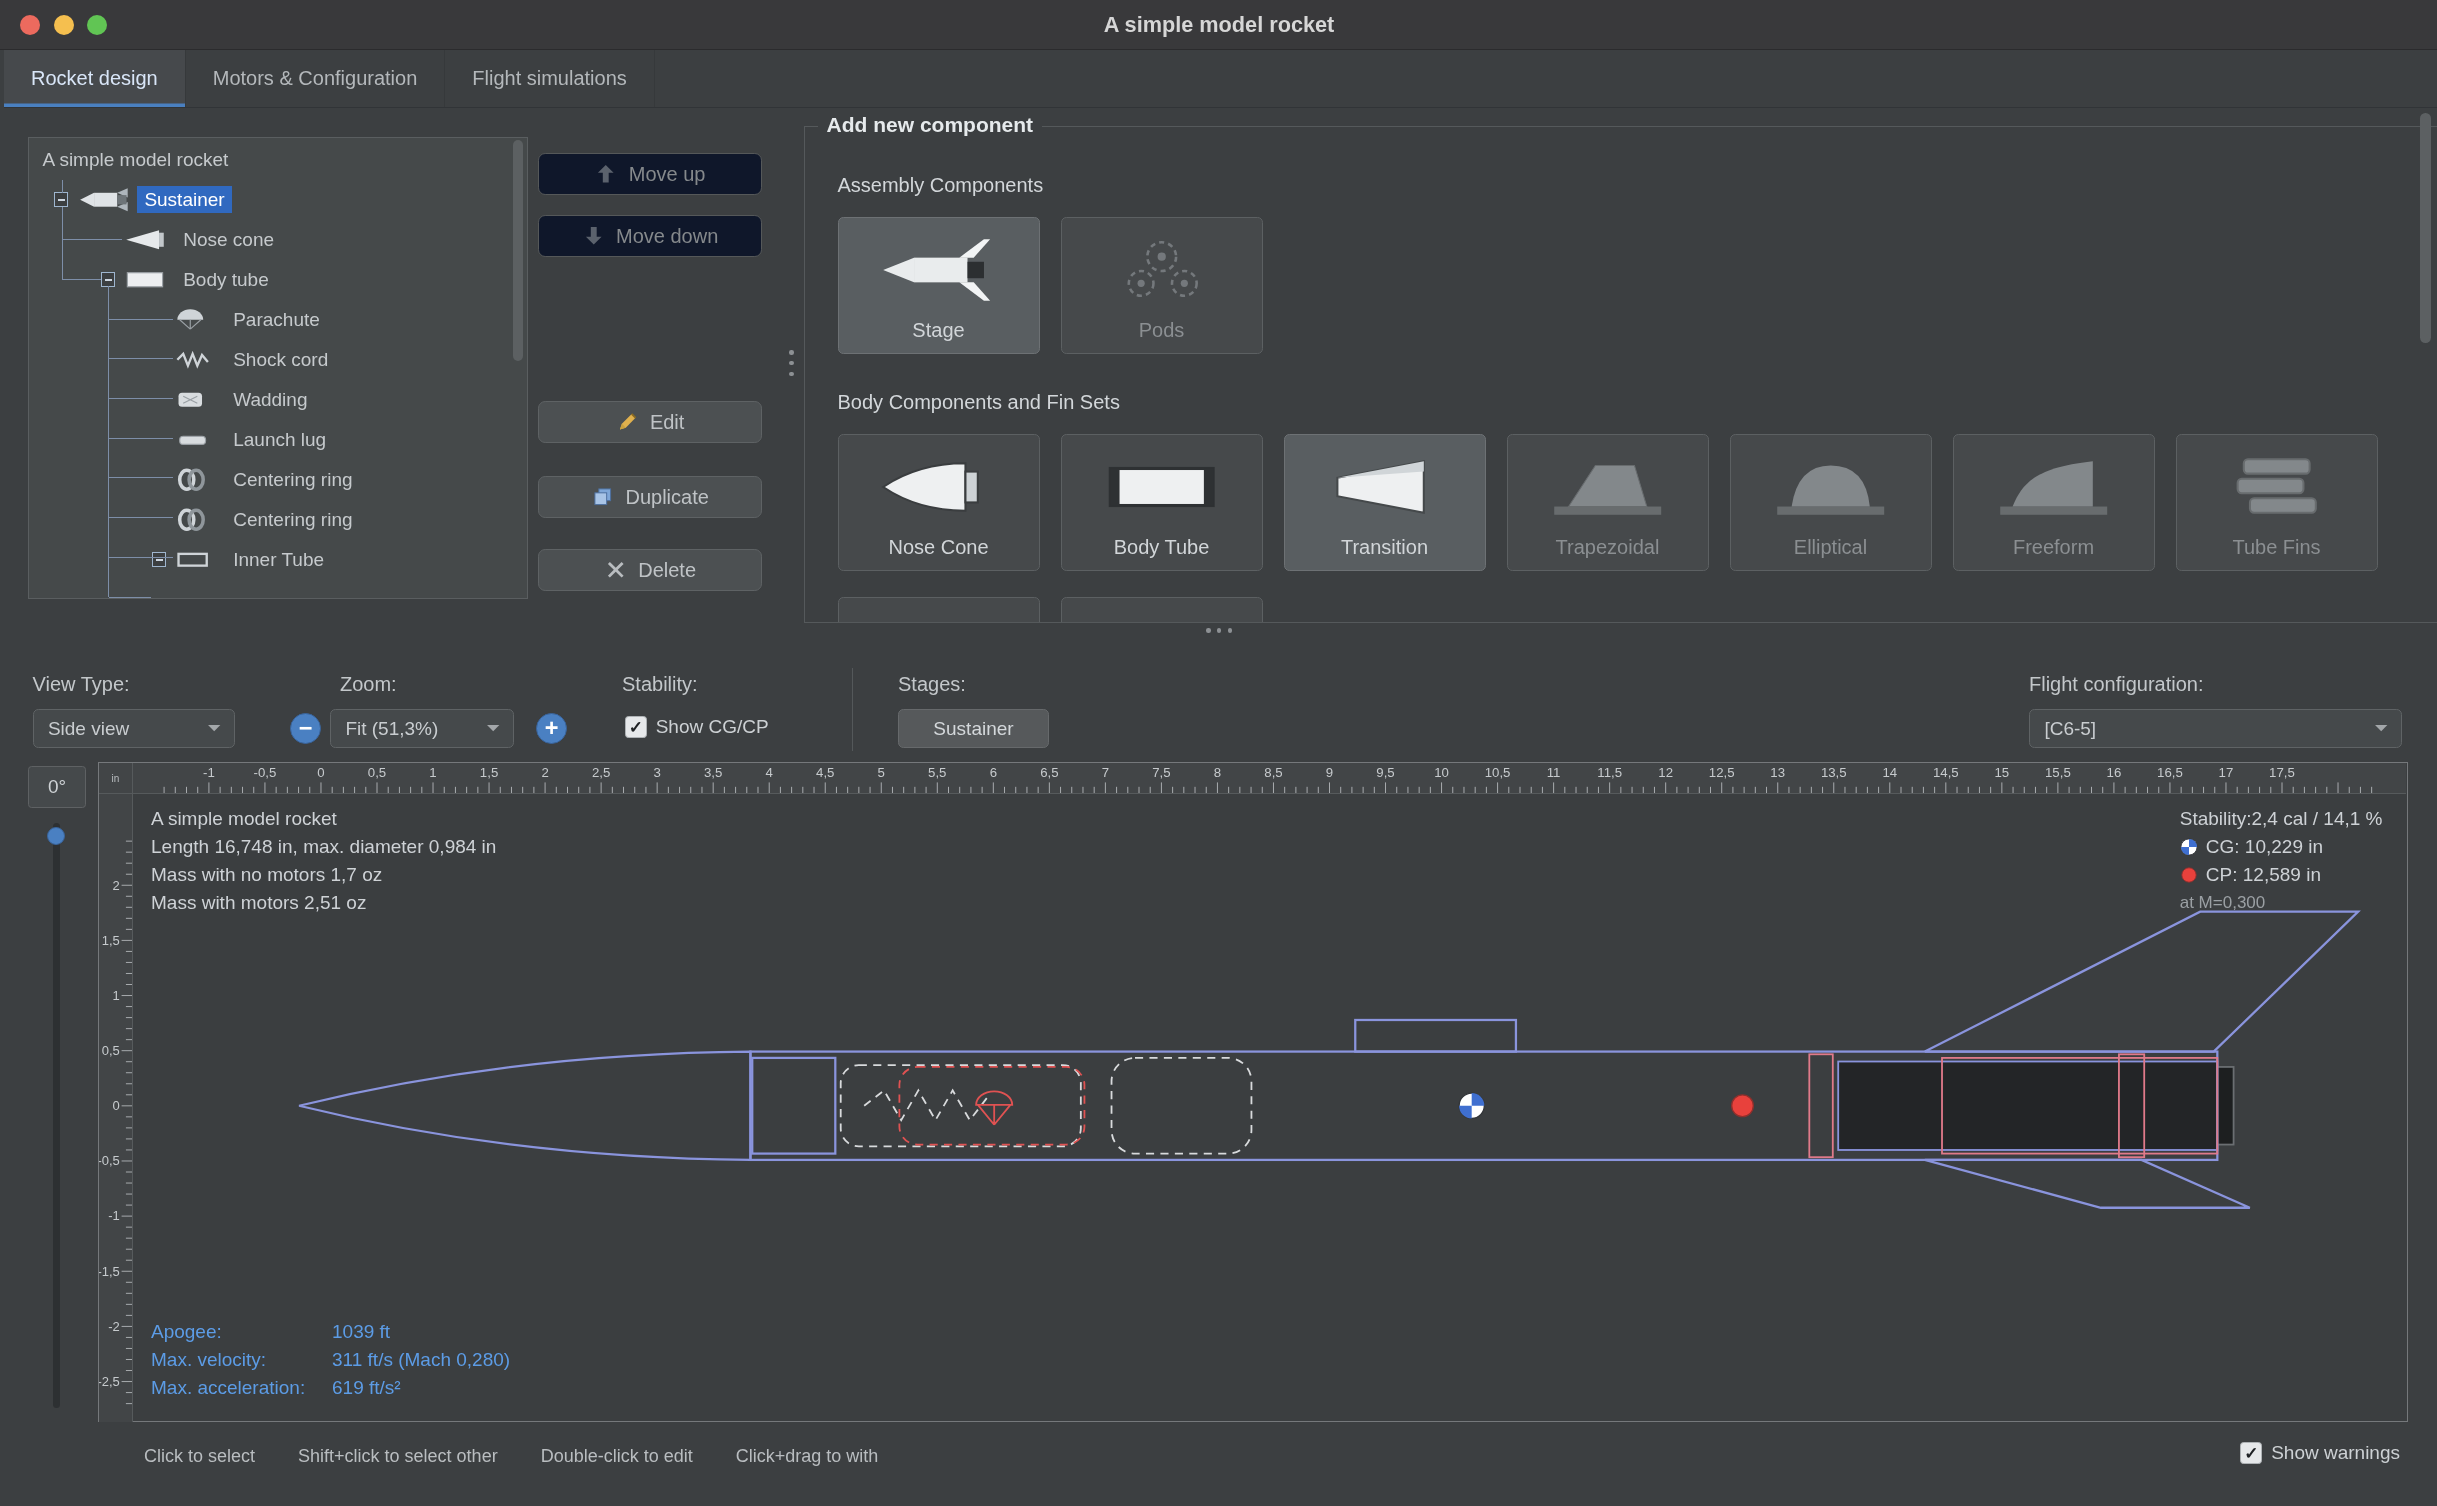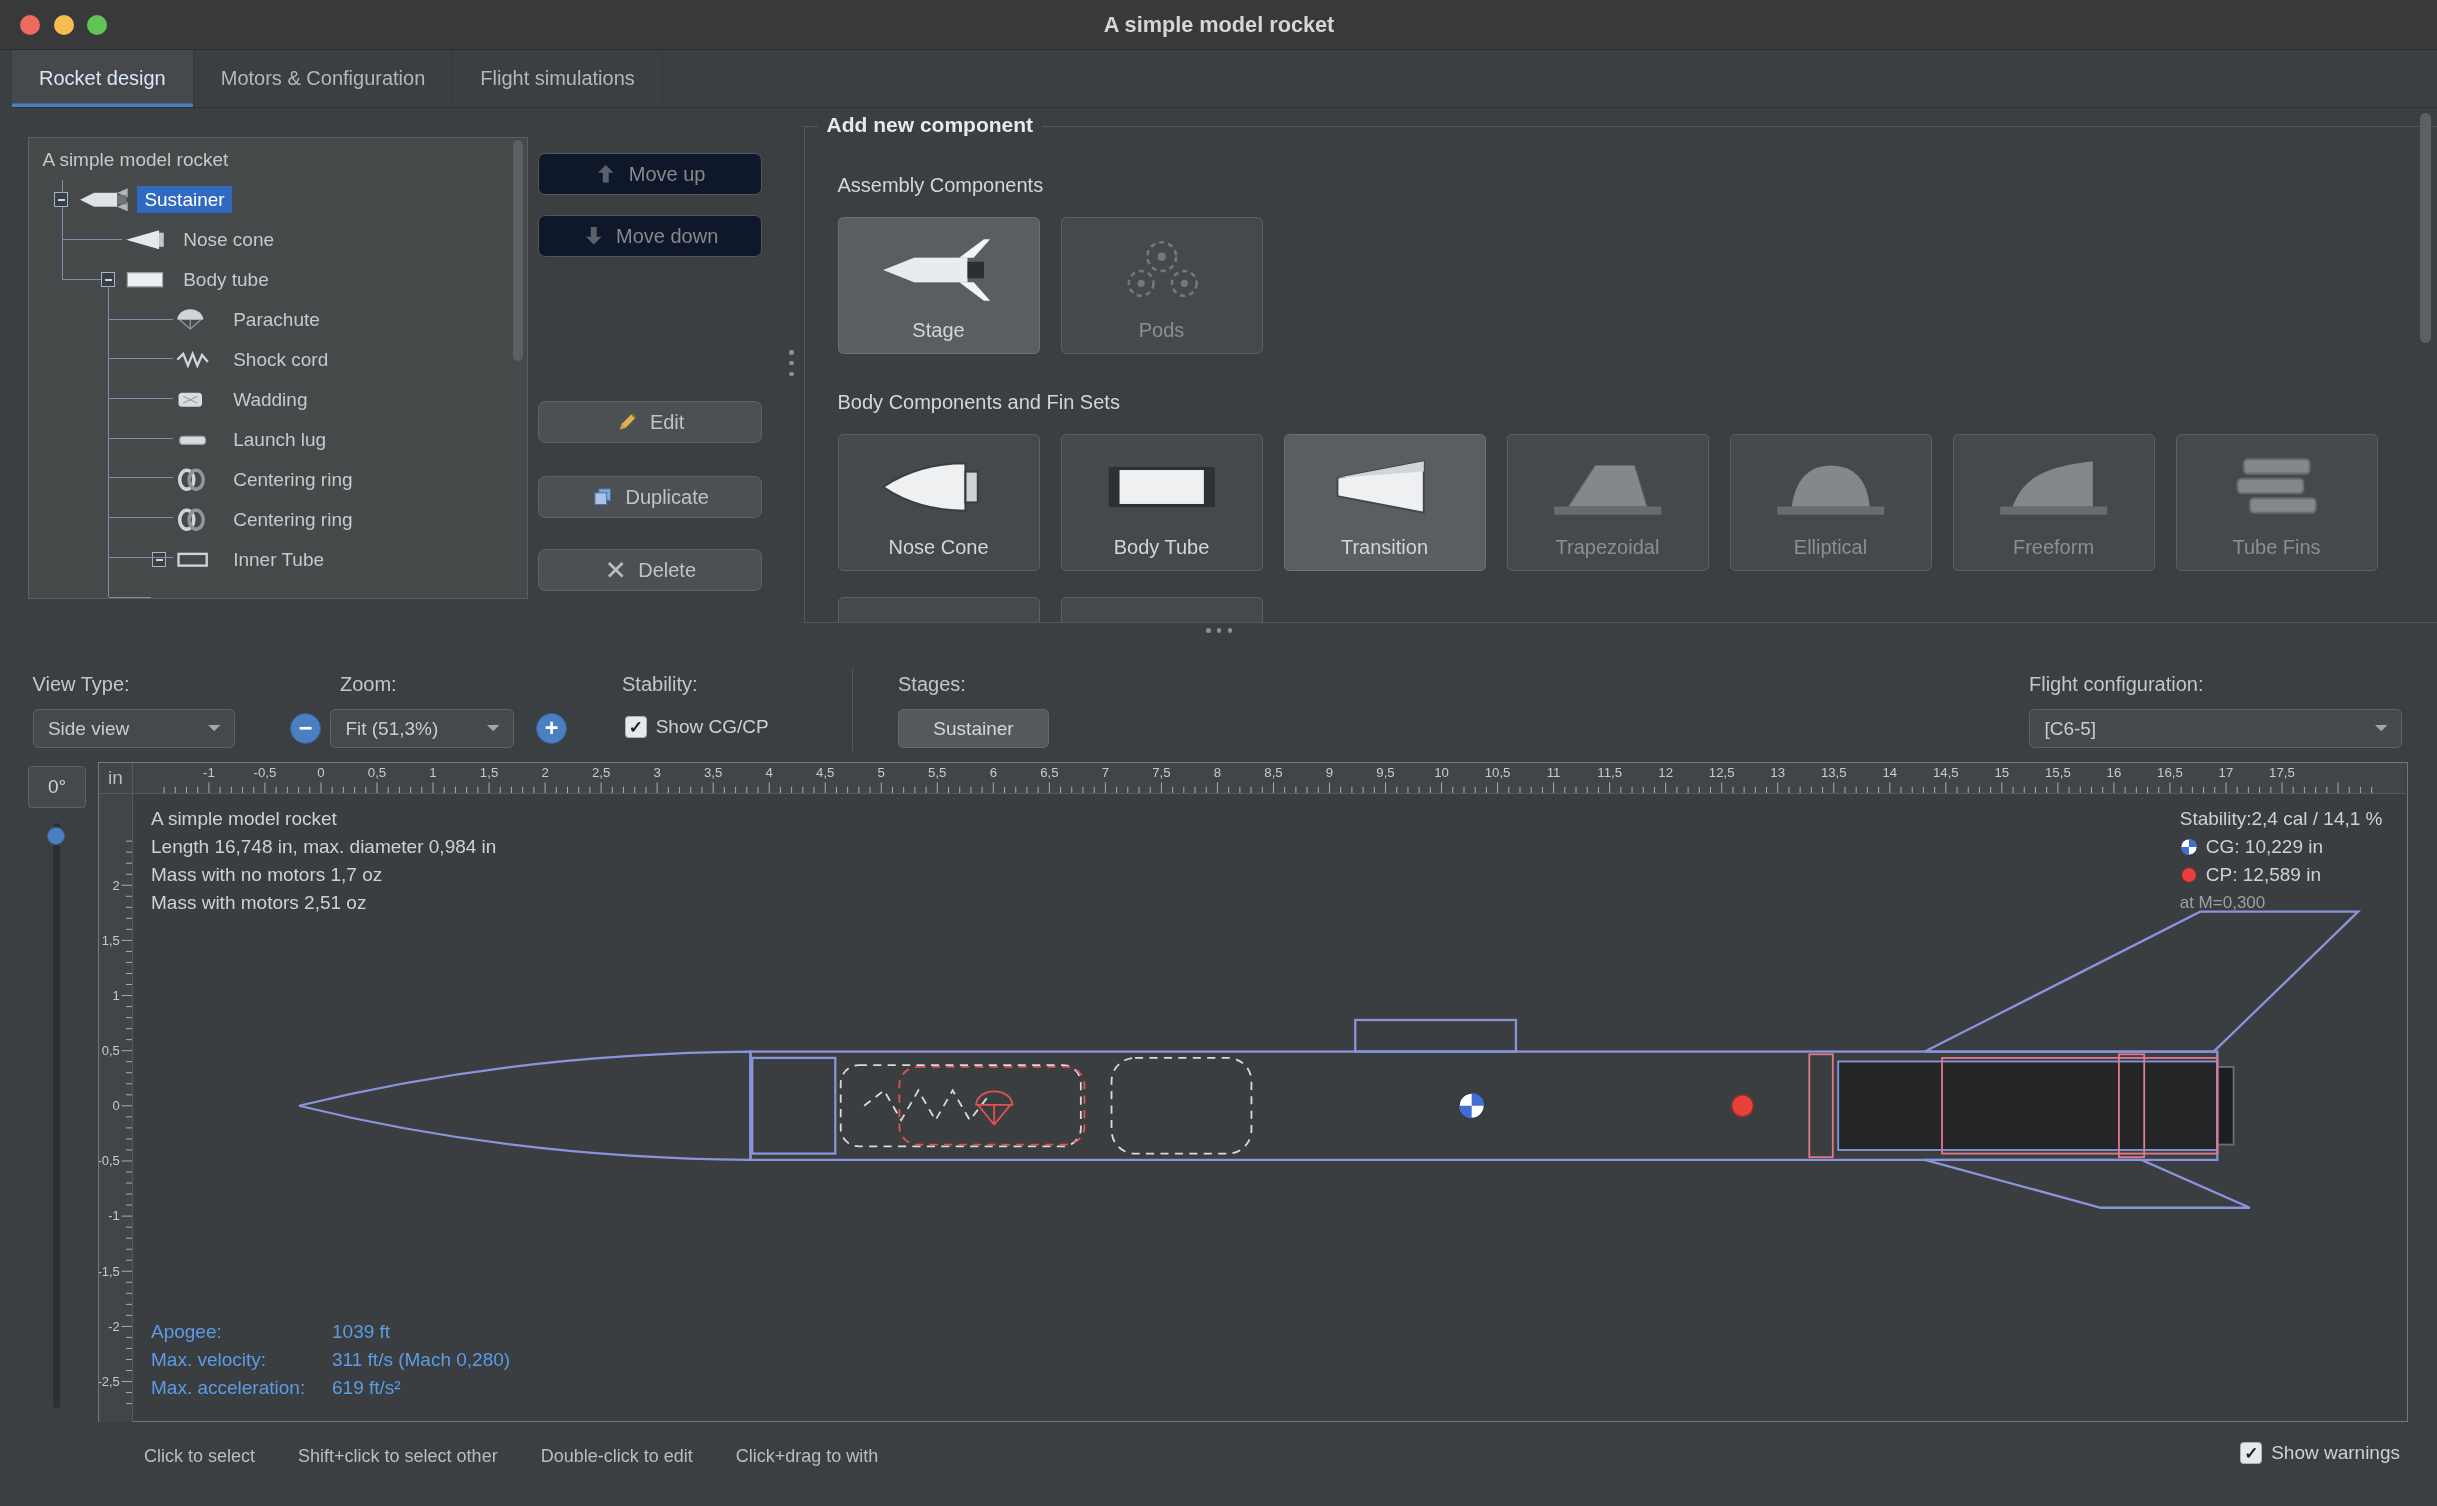--- a/index.html
+++ b/index.html
@@ -7,21 +7,21 @@
   .window{position:relative;width:2438px;height:1506px;background:#3c3f41;font-family:"Liberation Sans",sans-serif;color:#c2c6c9;overflow:hidden;}
 
   
   .titlebar{position:absolute;top:0;left:0;right:0;height:50px;background:#39393b;border-bottom:0.9px solid #2b2b2d;}
   .traffic{position:absolute;left:20px;top:15.3px;display:flex;gap:13.5px;}
   .tl{width:20px;height:20px;border-radius:50%;display:inline-block;}
   .tl.red{background:#ec6a5e}.tl.yellow{background:#f5bf4f}.tl.green{background:#61c554}
   .win-title{text-align:center;line-height:50px;font-size:21.7px;font-weight:bold;color:#d6d6d6;}
 
   
-  .tabbar{position:absolute;top:50px;left:12px;right:0;height:58px;background:#3c3f41;border-bottom:0.9px solid #313437;display:flex;text-align:right;}
+  .tabbar{position:absolute;top:50px;left:4px;right:0;height:58px;background:#3c3f41;border-bottom:0.9px solid #313437;display:flex;text-align:right;}
   .tab{padding:0 27px;line-height:56px;font-size:20px;color:#b4b8bb;border-right:0.9px solid #36393b;}
   .tab.active{background:#46494c;color:#d9e6f8;box-shadow:inset 0 -3.6px 0 #4a80c0;}
 
   
   .tree-panel{position:absolute;left:28px;top:137px;width:500px;height:462px;background:#45494a;border:0.9px solid #5a5e60;overflow:hidden;}
   .tree-rows{position:relative;width:100%;height:100%;padding-top:1.8px;}
   .tree-row{position:relative;height:40px;display:flex;align-items:center;font-size:19px;color:#c6cacd;white-space:nowrap;}
   .tree-row.root{padding-left:13.5px;}
   .lvl1{padding-left:96px;}.lvl2{padding-left:96px;}.lvl3{padding-left:146px;align-items:center;}
   .tree-row.lvl1{padding-left:50px;}
@@ -75,21 +75,21 @@
   .stage-btn{position:absolute;left:898px;top:709px;width:151px;height:39px;background:#56595b;border:0.9px solid #66696b;border-radius:5.4px;display:flex;align-items:center;justify-content:center;font-size:19px;color:#d4d8db;}
   .checkbox{width:21.7px;height:21.7px;background:#e6e8ea;border:0.9px solid #aeb2b5;border-radius:3.6px;display:inline-flex;align-items:center;justify-content:center;font-size:17px;font-weight:bold;color:#1e2124;flex:none;}
   .check-row{position:absolute;display:flex;align-items:center;gap:9px;font-size:19px;color:#cdd1d4;}
   .tb-divider{position:absolute;left:852px;top:668px;width:0.9px;height:83px;background:#54585a;}
 
   
   .rot-box{position:absolute;left:28px;top:766px;width:58px;height:42px;background:#45494b;border:0.9px solid #5e6163;border-radius:3.6px;display:flex;align-items:center;justify-content:center;font-size:19px;color:#ced2d5;}
   .rot-slider{position:absolute;left:53px;top:823px;width:7.2px;height:585px;background:#2d3032;border-radius:3.6px;}
   .rot-thumb{position:absolute;left:-6.3px;top:3.6px;width:18px;height:18px;border-radius:50%;background:#4a80c2;border:0.9px solid #39639a;}
   .canvas{position:absolute;left:98px;top:762px;width:2310px;height:660px;background:#3b3e40;border:0.9px solid #75787b;}
-  .corner{position:absolute;left:0;top:0;width:34px;height:31px;font-size:19px;color:#b9bdc0;display:flex;align-items:center;justify-content:center;background:#424547;border-right:0.9px solid #565a5c;border-bottom:0.9px solid #565a5c;}
+  .corner{position:absolute;left:0;top:0;width:34px;height:31px;font-size:10px;color:#b9bdc0;display:flex;align-items:center;justify-content:center;background:#424547;border-right:0.9px solid #565a5c;border-bottom:0.9px solid #565a5c;}
   .h-ruler{position:absolute;left:34px;top:0;width:2273px;height:31px;background:#424547;border-bottom:0.9px solid #565a5c;}
   .v-ruler{position:absolute;left:0;top:31px;width:34px;height:628px;background:#424547;border-right:0.9px solid #565a5c;}
   .draw-area{position:absolute;left:34px;top:31px;width:2273px;height:628px;overflow:hidden;}
   .rocket-svg{position:absolute;left:0;top:0;}
 
   .info-block{position:absolute;left:18px;top:10.8px;font-size:19px;line-height:28px;color:#ced2d6;}
   .stab-block{position:absolute;right:23.5px;top:10.8px;text-align:right;font-size:19px;line-height:28px;color:#ced2d6;}
   .stab-line{display:flex;align-items:center;justify-content:flex-start;gap:8.1px;}
   .mk-icon{display:inline-flex;width:18px;height:18px;}
   .mach{font-size:17px;color:#9ba0a4;}

